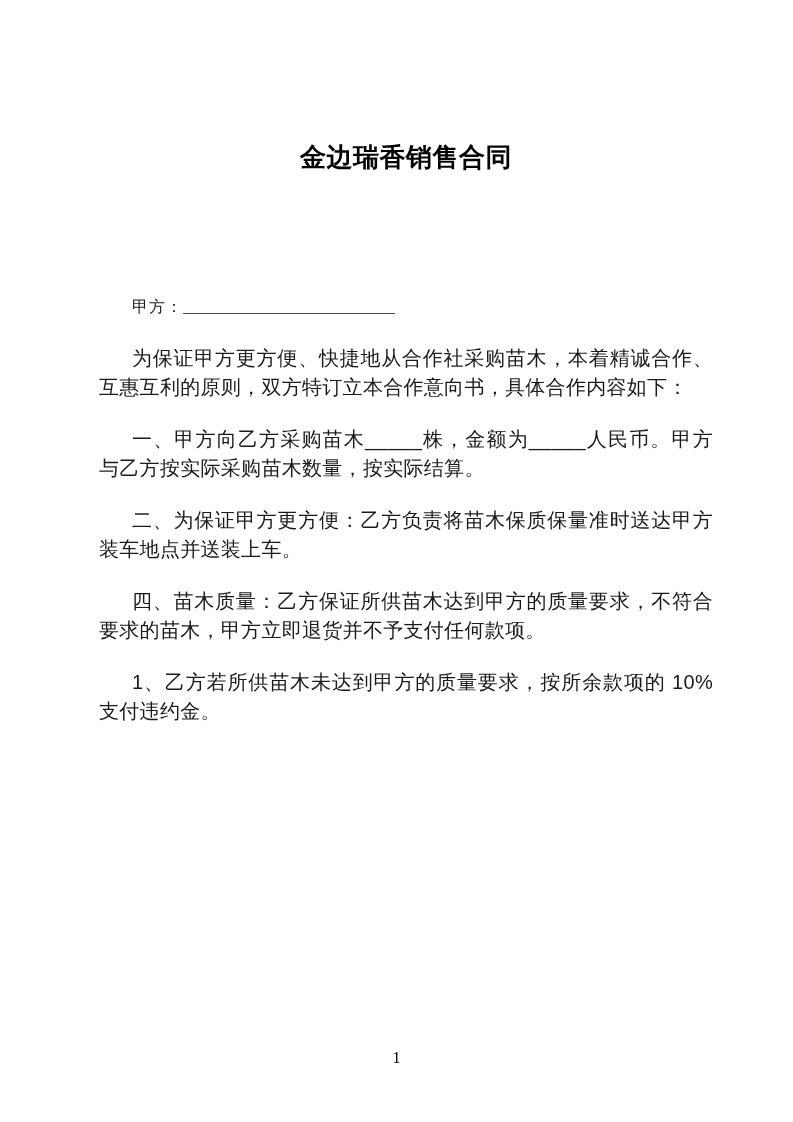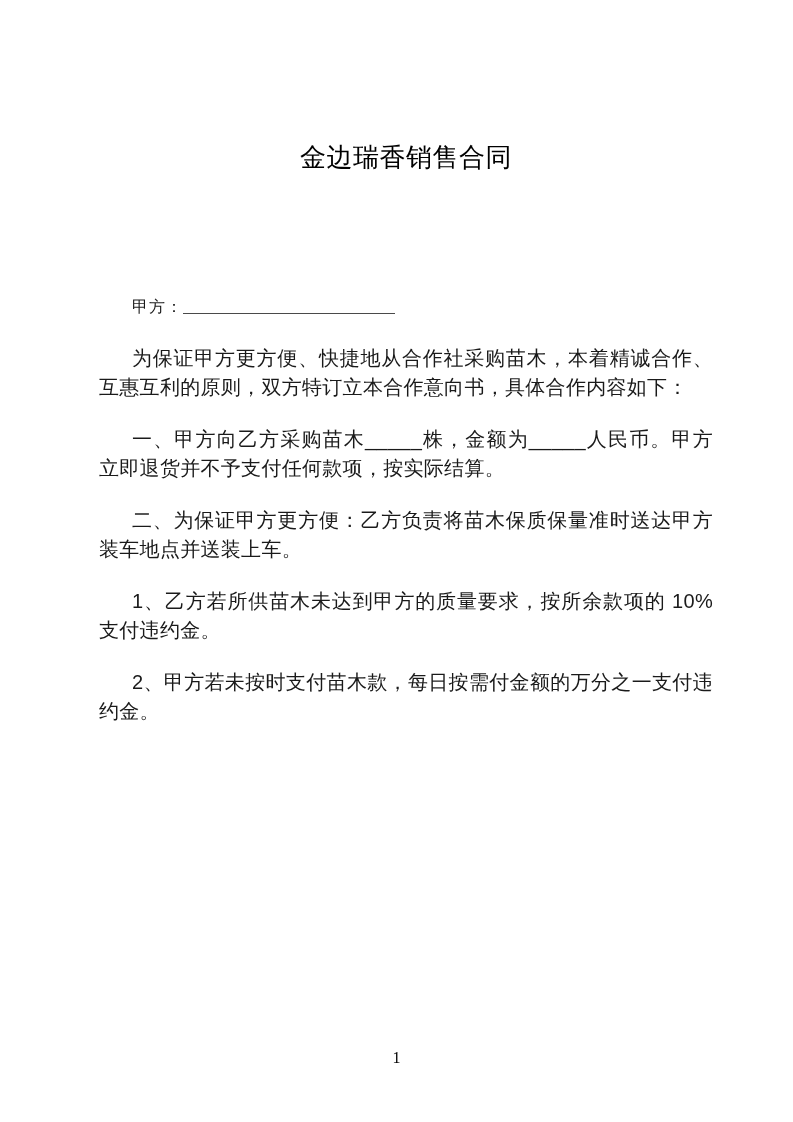--- a/index.html
+++ b/index.html
@@ -16,21 +16,21 @@
     font-family: "Liberation Sans", "DejaVu Sans", sans-serif;
     color: #1a1a1a;
   }
   .content {
     padding: 139px 80px 0 99px;
   }
   .doc-title {
     margin: 0 0 116px 0;
     font-size: 26px;
     line-height: 37px;
-    font-weight: 400;
+    font-weight: 700;
     text-align: center;
     color: #000000;
     letter-spacing: 0.5px;
   }
   .party-row {
     font-size: 16px;
     line-height: 29px;
     margin: 0 0 23px 0;
     text-indent: 33px;
     white-space: nowrap;
@@ -75,28 +75,28 @@
 
     <h1 class="doc-title">金边瑞香销售合同</h1>
 
     <div class="party-row">
       <span class="party-label">甲方：</span><span class="blank-line"></span>
     </div>
 
 
     <p class="para">为保证甲方更方便、快捷地从合作社采购苗木，本着精诚合作、互惠互利的原则，双方特订立本合作意向书，具体合作内容如下：</p>
 
-    <p class="para">一、甲方向乙方采购苗木_____株，金额为_____人民币。甲方立即退货并不予支付任何款项，按实际结算。</p>
+    <p class="para">一、甲方向乙方采购苗木_____株，金额为_____人民币。甲方与乙方按实际采购苗木数量，按实际结算。</p>
 
     <p class="para">二、为保证甲方更方便：乙方负责将苗木保质保量准时送达甲方装车地点并送装上车。</p>
 
 
+    <p class="para">四、苗木质量：乙方保证所供苗木达到甲方的质量要求，不符合要求的苗木，甲方立即退货并不予支付任何款项。</p>
 
 
     <p class="para">1、乙方若所供苗木未达到甲方的质量要求，按所余款项的 10%支付违约金。</p>
 
-    <p class="para">2、甲方若未按时支付苗木款，每日按需付金额的万分之一支付违约金。</p>
 
 
   </div>
 
   <div class="page-number">1</div>
 </div>
 
 </body></html>

